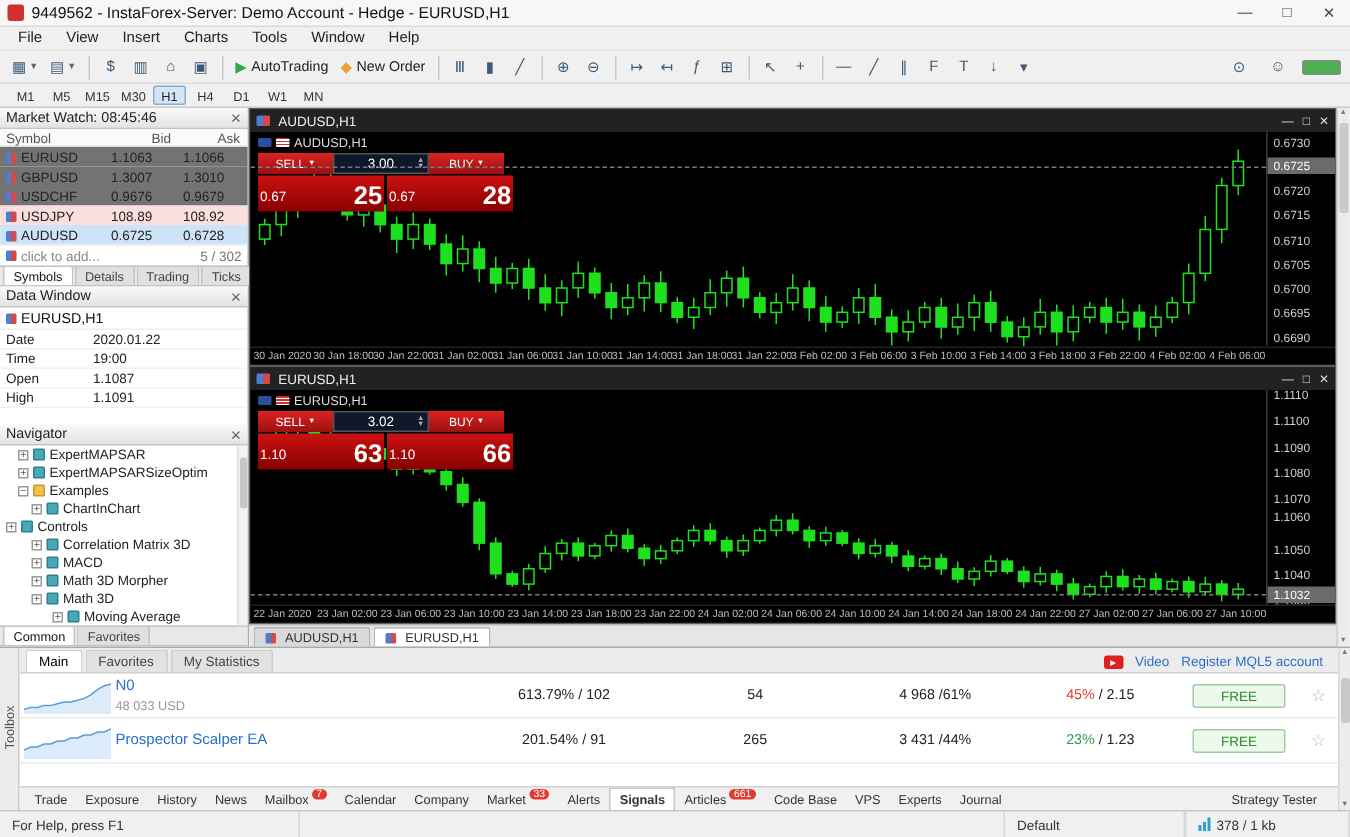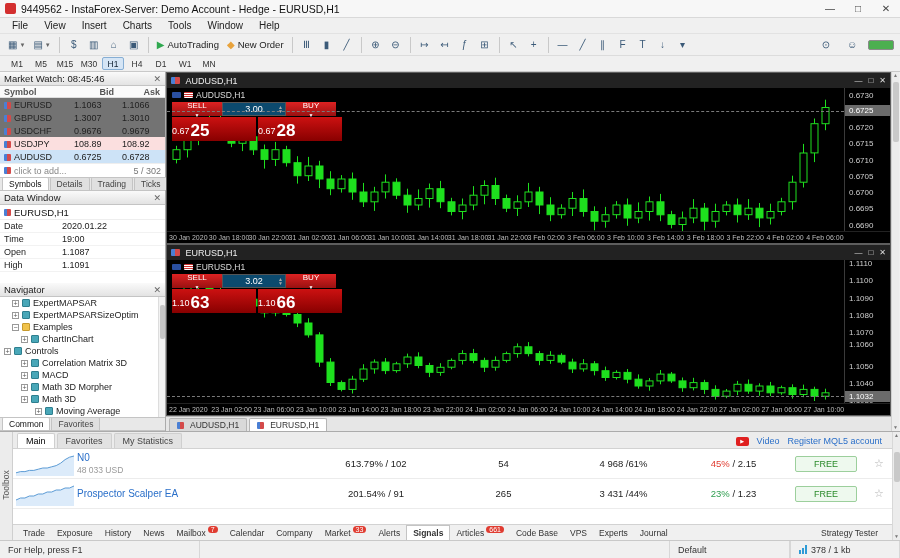--- a/index.html
+++ b/index.html
@@ -29,21 +29,21 @@
   
   .tfbar{position:absolute;left:0;top:56px;width:900px;height:16px;background:#f0f0f0;display:flex;align-items:center;padding-left:6px;border-bottom:1px solid #c9c9c9;}
   .tf{min-width:22px;height:13px;display:flex;align-items:center;justify-content:center;font-size:8.5px;color:#333;margin-right:2px;border:1px solid transparent;border-radius:2px;}
   .tf.active{background:#d5e5f5;border-color:#86aed4;color:#123;}
 
   
   .left{position:absolute;left:0;top:72px;width:166px;height:359px;background:#fff;border-right:1px solid #ababab;}
   .phead{height:14px;background:linear-gradient(#fafafa,#e3e3e3);border-bottom:1px solid #c4c4c4;display:flex;align-items:center;padding:0 4px;font-size:9.5px;color:#222;}
   .phead .x{margin-left:auto;color:#666;font-size:9px;}
   .mw-colhdr{height:12px;display:grid;grid-template-columns:70px 48px 46px;align-items:center;font-size:9px;color:#555;border-bottom:1px solid #ddd;background:#fafafa;}
-  .mw-colhdr span{padding:0 4px;font-weight:bold;}
+  .mw-colhdr span{padding:0 4px;}
   .mw-colhdr .num{text-align:right;}
   .mw-row{height:13px;display:grid;grid-template-columns:70px 48px 46px;align-items:center;font-size:9px;color:#222;}
   .mw-row span{padding:0 4px;white-space:nowrap;}
   .mw-row .num{}
   .mw-row.up{background:#737373;}
   .mw-row.down{background:#fbdfdf;}
   .mw-row.selected{background:#cde3f7;}
   .sym-ico{display:inline-block;width:7px;height:7px;border-radius:1px;background:linear-gradient(90deg,#4a7fd4 50%,#d44a4a 50%);margin-right:3px;vertical-align:-1px;}
   .mw-add{height:14px;display:flex;align-items:center;font-size:9px;color:#888;padding:0 4px;border-top:1px solid #eee;}
   .mw-add .cnt{margin-left:auto;color:#777;}
@@ -75,25 +75,25 @@
   .bidline{position:absolute;left:0;height:0;border-top:1px dashed #7a7a7a;}
   .ptag{position:absolute;left:0;width:45px;height:11px;background:#6b6b6b;color:#fff;font-size:8px;display:flex;align-items:center;padding-left:4px;}
   .xaxis{position:absolute;left:0;bottom:0;width:723px;height:12px;background:#000;border-top:1px solid #222;}
   .xlab{position:absolute;top:2px;font-size:7px;color:#bdbdbd;white-space:nowrap;}
   .sym-overlay{position:absolute;left:5px;top:2px;display:flex;align-items:center;gap:3px;color:#ddd;font-size:8.5px;}
   .flag{width:9px;height:6px;border-radius:1px;}
   .flag.a{background:#2a4fa0;}
   .flag.b{background:repeating-linear-gradient(#c33 0 1px,#fff 1px 2px);}
   .oneclick{position:absolute;left:5px;top:14px;width:170px;}
   .oc-row1{display:flex;height:14px;}
-  .oc-sell,.oc-buy{width:50px;background:linear-gradient(#d22,#911);color:#fff;font-size:8px;display:flex;align-items:center;justify-content:center;gap:2px;flex-direction:column;}
-  .oc-vol{width:64px;background:#0c4a6e;border:1px solid #555;color:#fff;font-size:9px;display:flex;align-items:center;justify-content:center;position:relative;}
+  .oc-sell,.oc-buy{width:50px;background:linear-gradient(#d22,#911);color:#fff;font-size:8px;display:flex;align-items:center;justify-content:center;gap:2px;}
+  .oc-vol{width:64px;background:#0f172a;border:1px solid #555;color:#fff;font-size:9px;display:flex;align-items:center;justify-content:center;position:relative;}
   .oc-vol .spin{position:absolute;right:2px;font-size:5px;color:#aaa;line-height:4px;}
   .oc-row2{display:flex;gap:2px;margin-top:1px;}
-  .oc-price{flex:1;height:24px;background:linear-gradient(#c11,#800);color:#fff;display:flex;align-items:flex-end;justify-content:flex-start;padding-bottom:2px;}
+  .oc-price{flex:1;height:24px;background:linear-gradient(#c11,#800);color:#fff;display:flex;align-items:flex-end;justify-content:center;padding-bottom:2px;gap:44px;}
   .oc-price .small{font-size:9px;margin-right:1px;line-height:16px;}
   .oc-price .big{font-size:17px;font-weight:bold;line-height:17px;}
   .chart-tabs{position:absolute;left:0;top:344px;width:725px;height:15px;background:#e6e6e6;border-top:1px solid #b5b5b5;display:flex;align-items:flex-end;padding-left:3px;}
   .ctab{display:flex;align-items:center;gap:3px;font-size:8.5px;color:#333;padding:1px 7px;border:1px solid #b5b5b5;border-bottom:none;background:#d9d9d9;margin-right:2px;border-radius:2px 2px 0 0;}
   .ctab.active{background:#fff;}
   .mdi-scroll{position:absolute;left:891px;top:72px;width:8px;height:359px;background:#ececec;border-left:1px solid #d0d0d0;font-size:5px;color:#777;text-align:center;}
   .mdi-scroll .thumb{position:absolute;left:1px;top:10px;width:6px;height:60px;background:#c9c9c9;border-radius:2px;}
 
   
   .toolbox{position:absolute;left:0;top:431px;width:900px;height:109px;background:#fff;border-top:1px solid #ababab;display:flex;}

